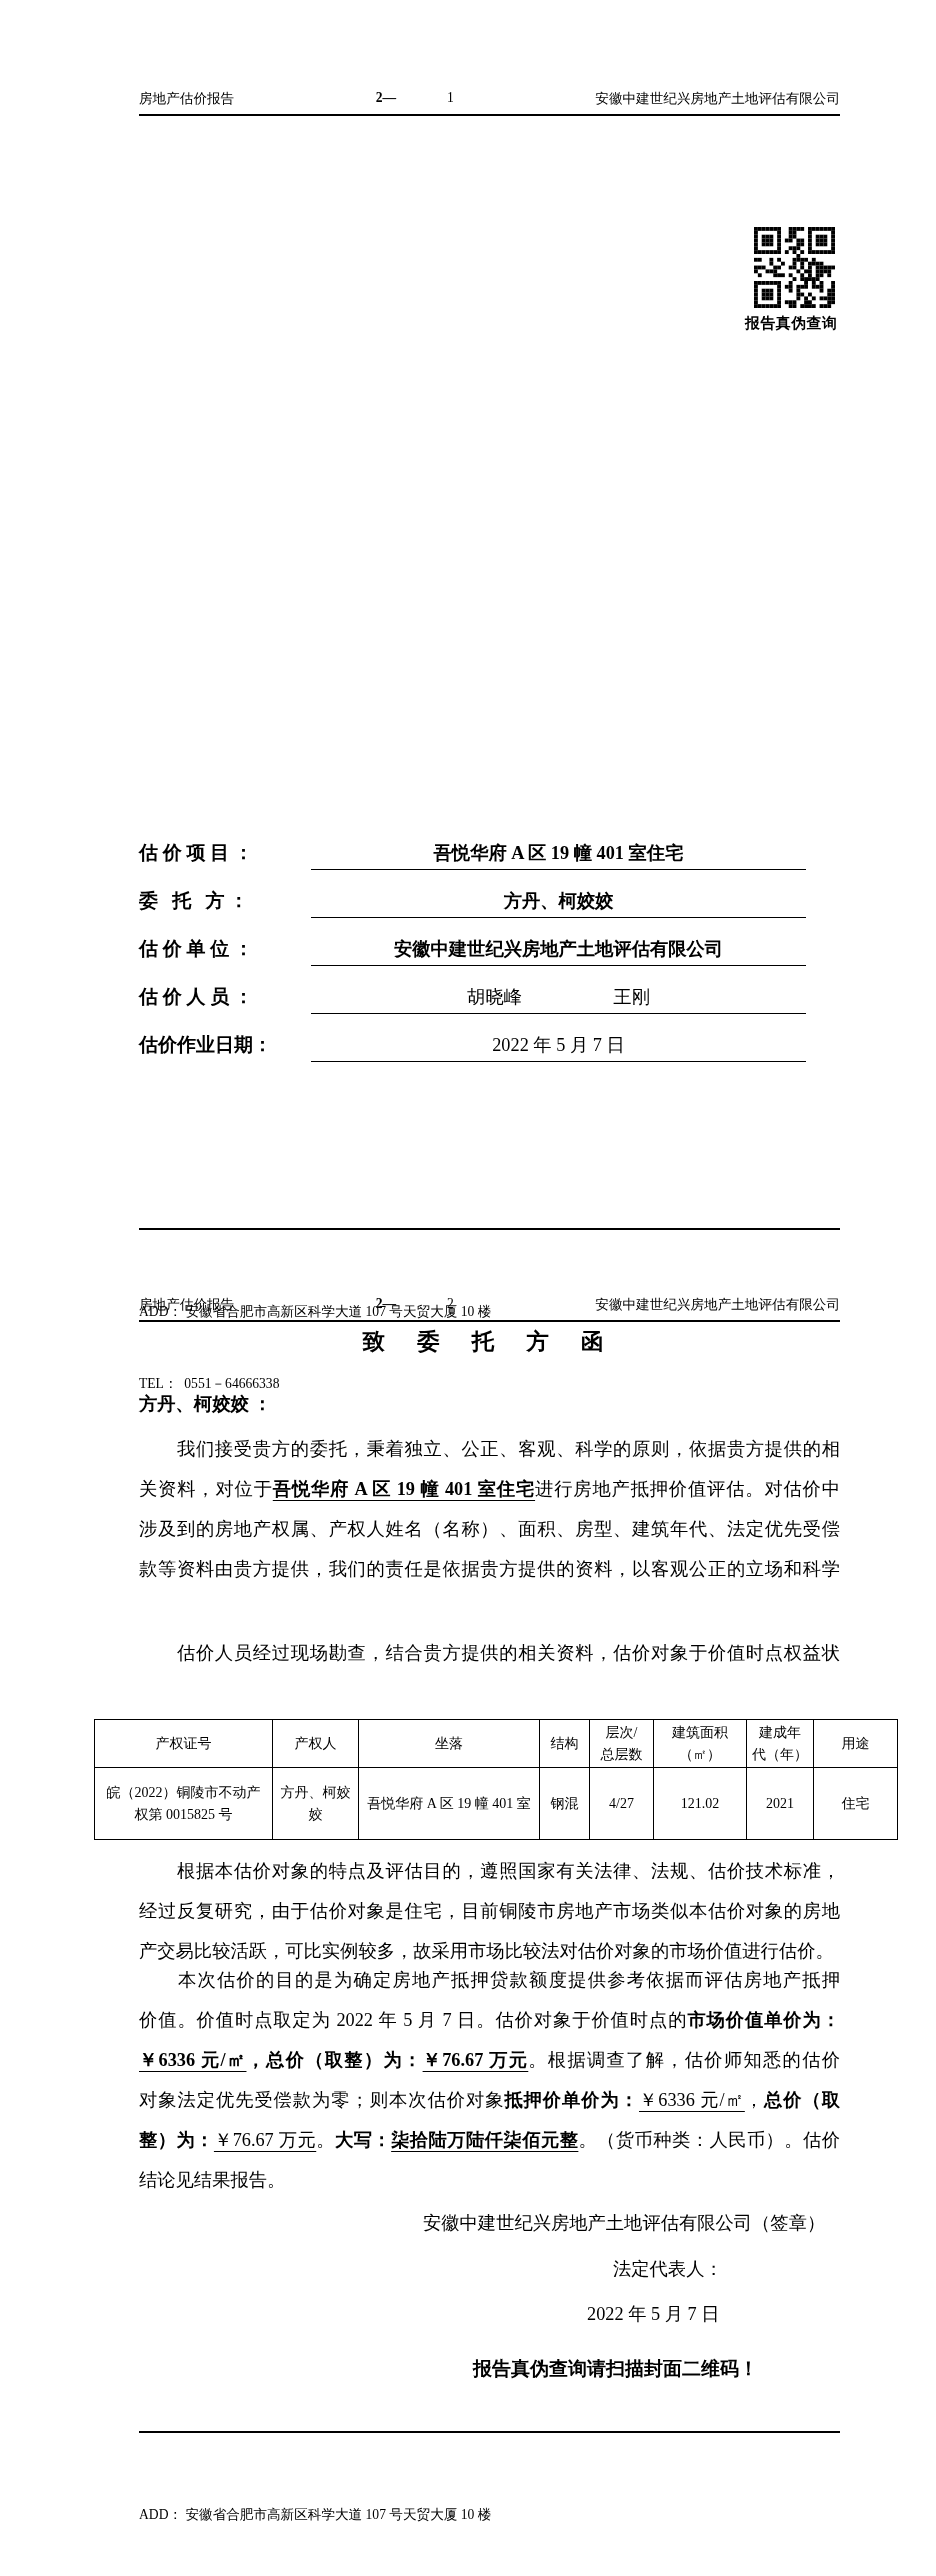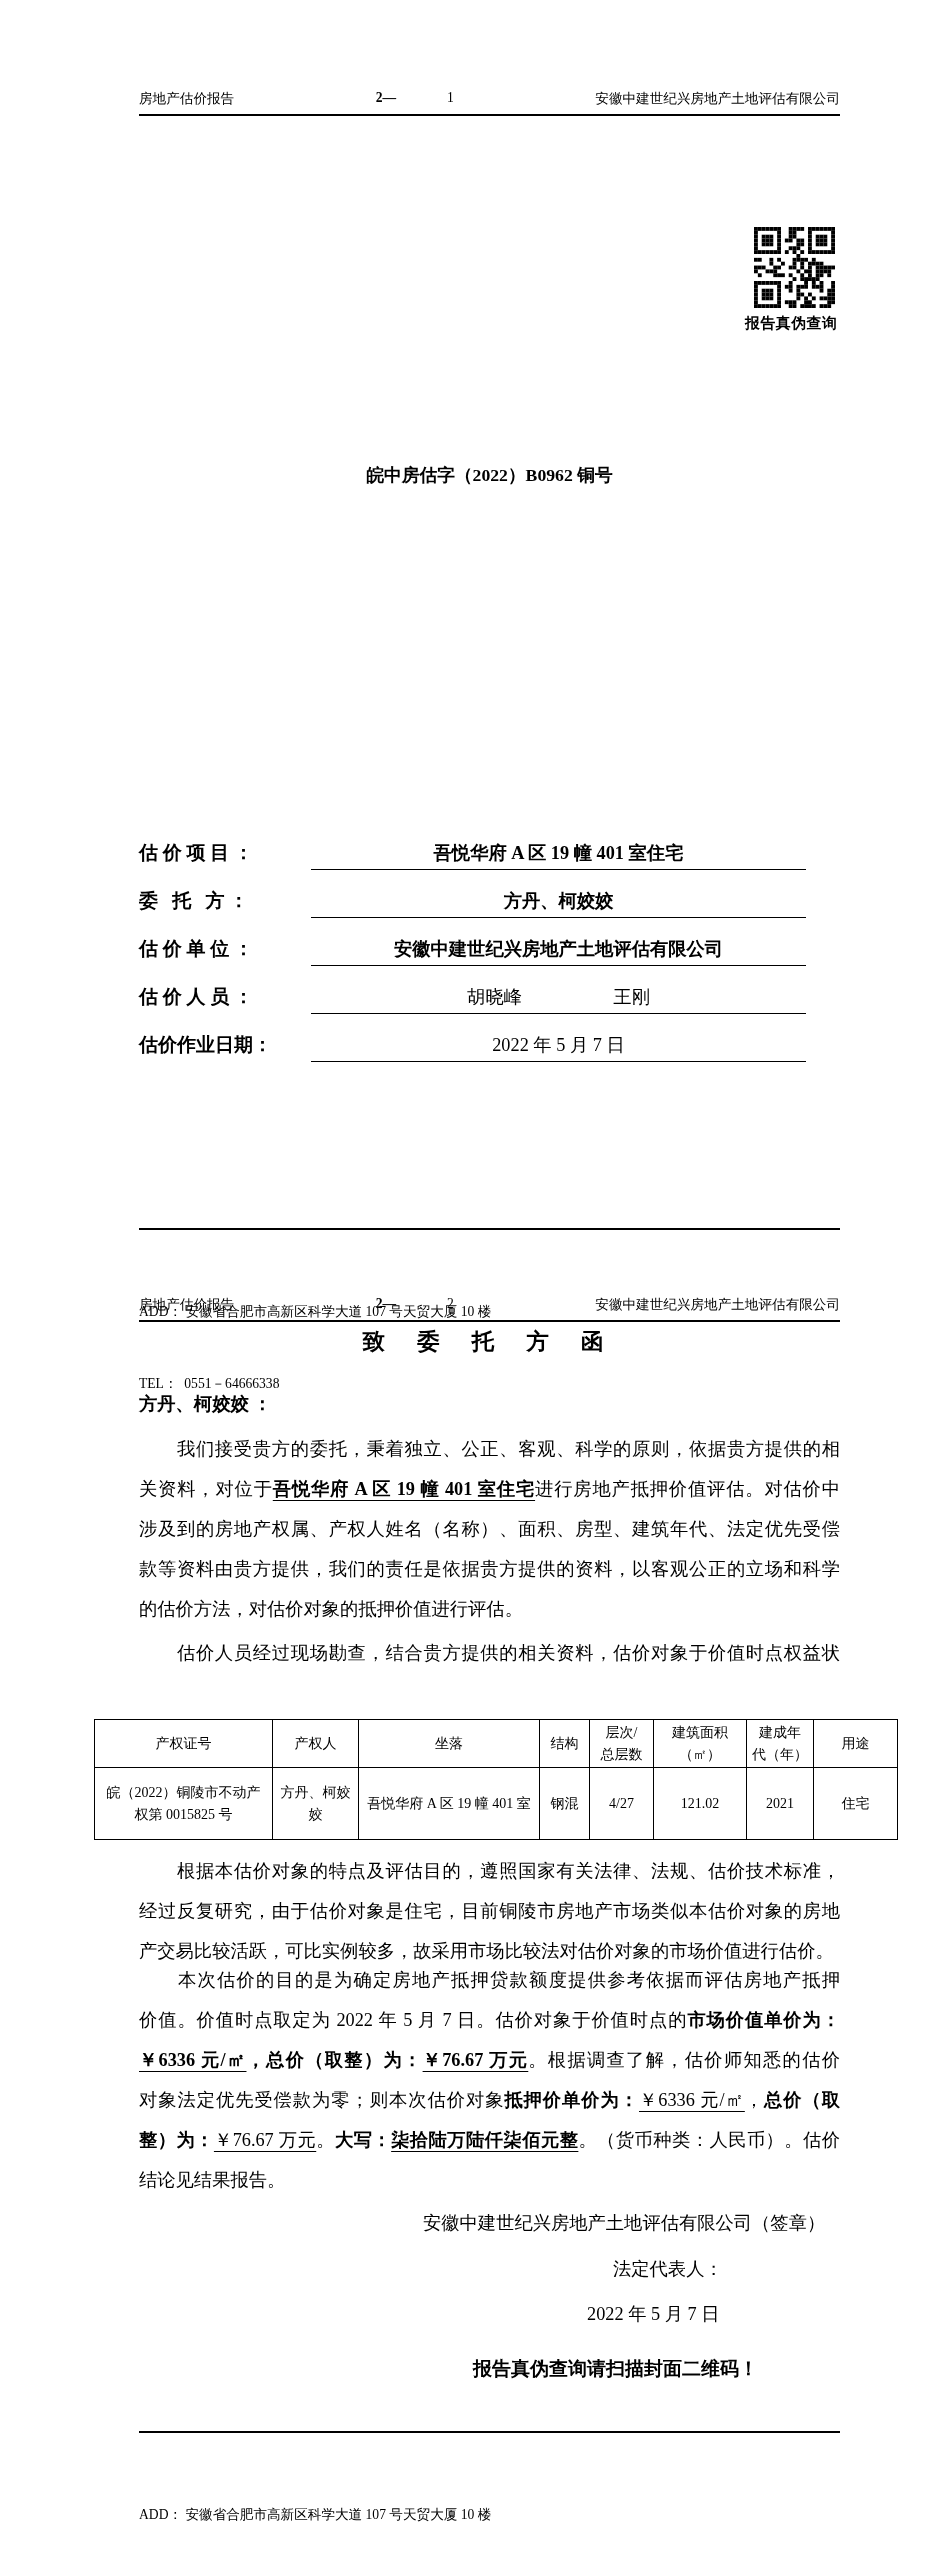--- a/index.html
+++ b/index.html
@@ -289,21 +289,20 @@
         <rect x="85.43" y="131.43" width="6.57" height="6.57" fill="#000"></rect>
         <rect x="92.00" y="131.43" width="6.57" height="6.57" fill="#000"></rect>
         <rect x="98.57" y="131.43" width="6.57" height="6.57" fill="#000"></rect>
         <rect x="111.71" y="131.43" width="6.57" height="6.57" fill="#000"></rect>
         <rect x="118.29" y="131.43" width="6.57" height="6.57" fill="#000"></rect>
         <rect x="124.86" y="131.43" width="6.57" height="6.57" fill="#000"></rect>
       </svg>
     <div class="qr-cap">报告真伪查询</div>
   </div>
 
-  <div class="doc-subtitle">皖中房估字（2022）B0962 铜号</div>
 
   <div class="form">
     <div class="frow">
       <div class="flabel">估 价 项 目 ：</div>
       <div class="fval b">吾悦华府 A 区 19 幢 401 室住宅</div>
     </div>
     <div class="frow">
       <div class="flabel">委   托   方 ：</div>
       <div class="fval b">方丹、柯姣姣</div>
     </div>
@@ -333,21 +332,20 @@
   </div>
 
   <div class="l-title">致 委 托 方 函</div>
   <div class="salutation">方丹、柯姣姣 ：</div>
 
   <div class="para" style="top:1429px;">
       <div class="pline just"><span>　　我们接受贵方的委托，秉着独立、公正、客观、科学的原则，依据贵方提供的相</span></div>
       <div class="pline just"><span>关资料，对位于</span><span class="b u">吾悦华府 A 区 19 幢 401 室住宅</span><span>进行房地产抵押价值评估。对估价中</span></div>
       <div class="pline just"><span>涉及到的房地产权属、产权人姓名（名称）、面积、房型、建筑年代、法定优先受偿</span></div>
       <div class="pline just"><span>款等资料由贵方提供，我们的责任是依据贵方提供的资料，以客观公正的立场和科学</span></div>
-      <div class="pline"><span>的估价方法，对估价对象的抵押价值进行评估。</span></div>
     </div>
   <div class="para" style="top:1633px;">
       <div class="pline just"><span>　　估价人员经过现场勘查，结合贵方提供的相关资料，估价对象于价值时点权益状</span></div>
     </div>
 
   <table class="vtable">
     <colgroup>
       <col style="width:178px">
         <col style="width:86px">
         <col style="width:181px">

